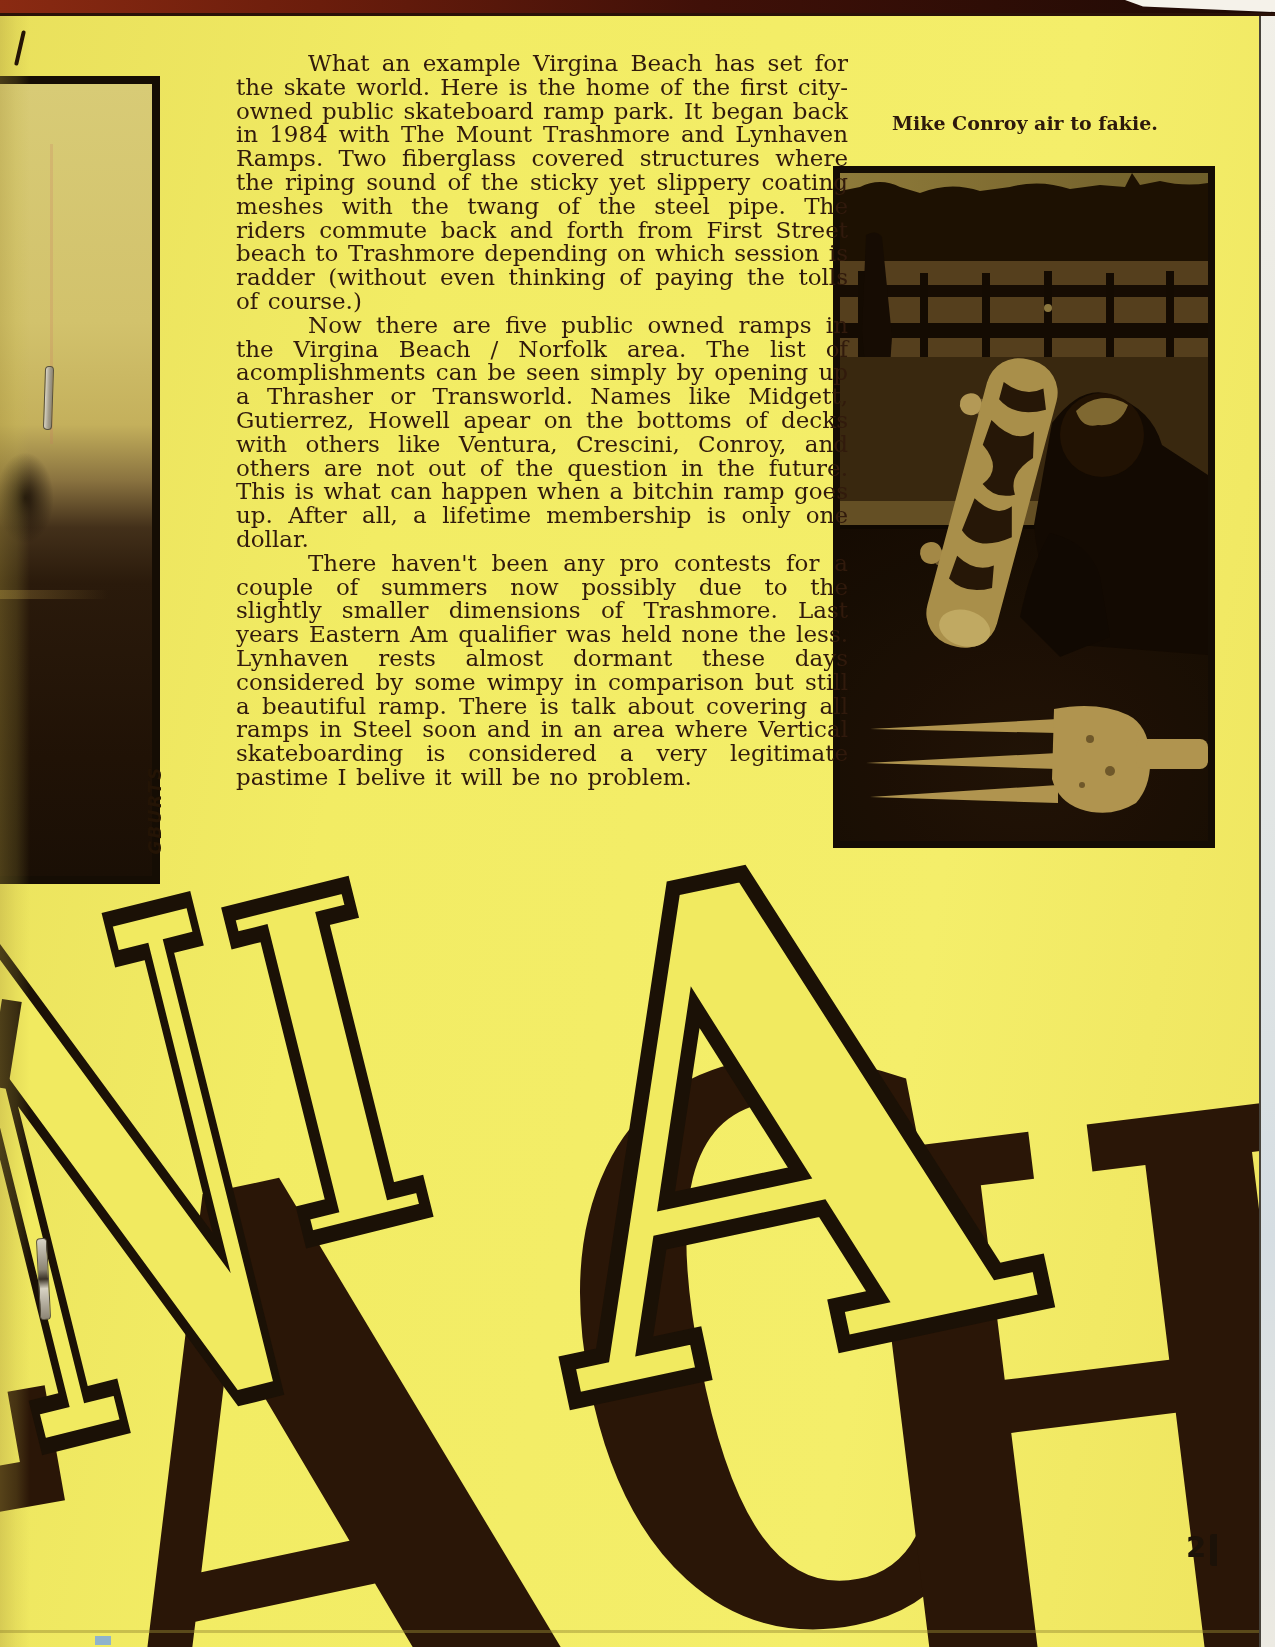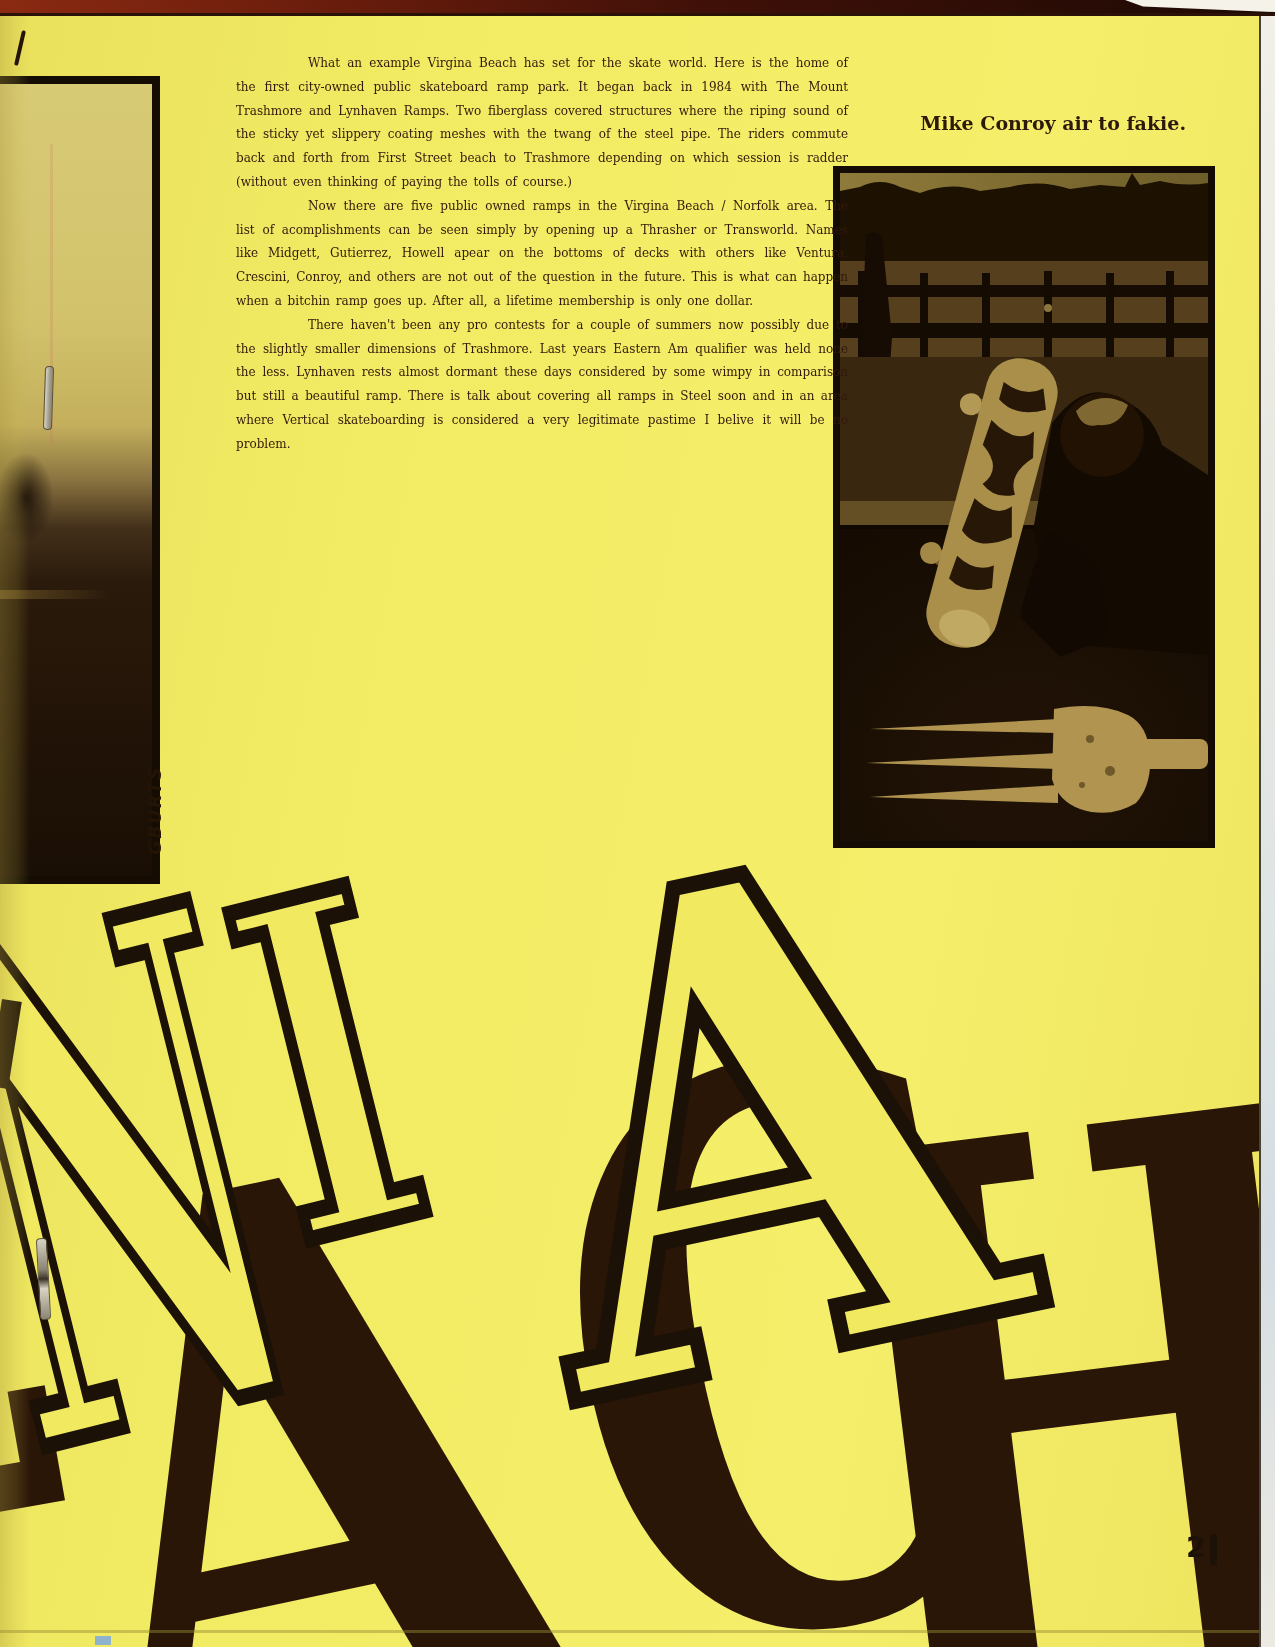--- a/index.html
+++ b/index.html
@@ -62,29 +62,29 @@
   .credit {
     position:absolute; left:100px; top:800px; width:110px; text-align:center; z-index:33;
     transform:rotate(-90deg);
     font-family:"DejaVu Sans", sans-serif; font-style:italic; font-weight:bold;
     font-size:17px; letter-spacing:2px; color:#241405;
   }
 
   
   .article {
     position:absolute; left:236px; top:52px; width:612px; z-index:12;
-    font-size:12px; line-height:23.8px; color:#311a0c; text-align:justify;
+    font-size:23px; line-height:23.8px; color:#311a0c; text-align:justify;
     word-spacing:2px;
   }
   .article p { text-indent:72px; }
 
   
   .photo-caption {
-    position:absolute; left:916px; top:112px; width:270px; z-index:12;
-    font-size:19px; font-weight:bold; color:#2d190c; text-align:right; white-space:nowrap;
+    position:absolute; left:892px; top:112px; width:270px; z-index:12;
+    font-size:19px; font-weight:bold; color:#2d190c; text-align:left; white-space:nowrap;
   }
   .main-photo {
     position:absolute; left:833px; top:166px; width:382px; height:682px; z-index:10;
     border:7px solid #140c04; background:#23150a;
   }
   .main-photo svg { display:block; }
 
   
   .letters-svg { position:absolute; left:0; top:860px; z-index:5; }
   .solid-letter {

